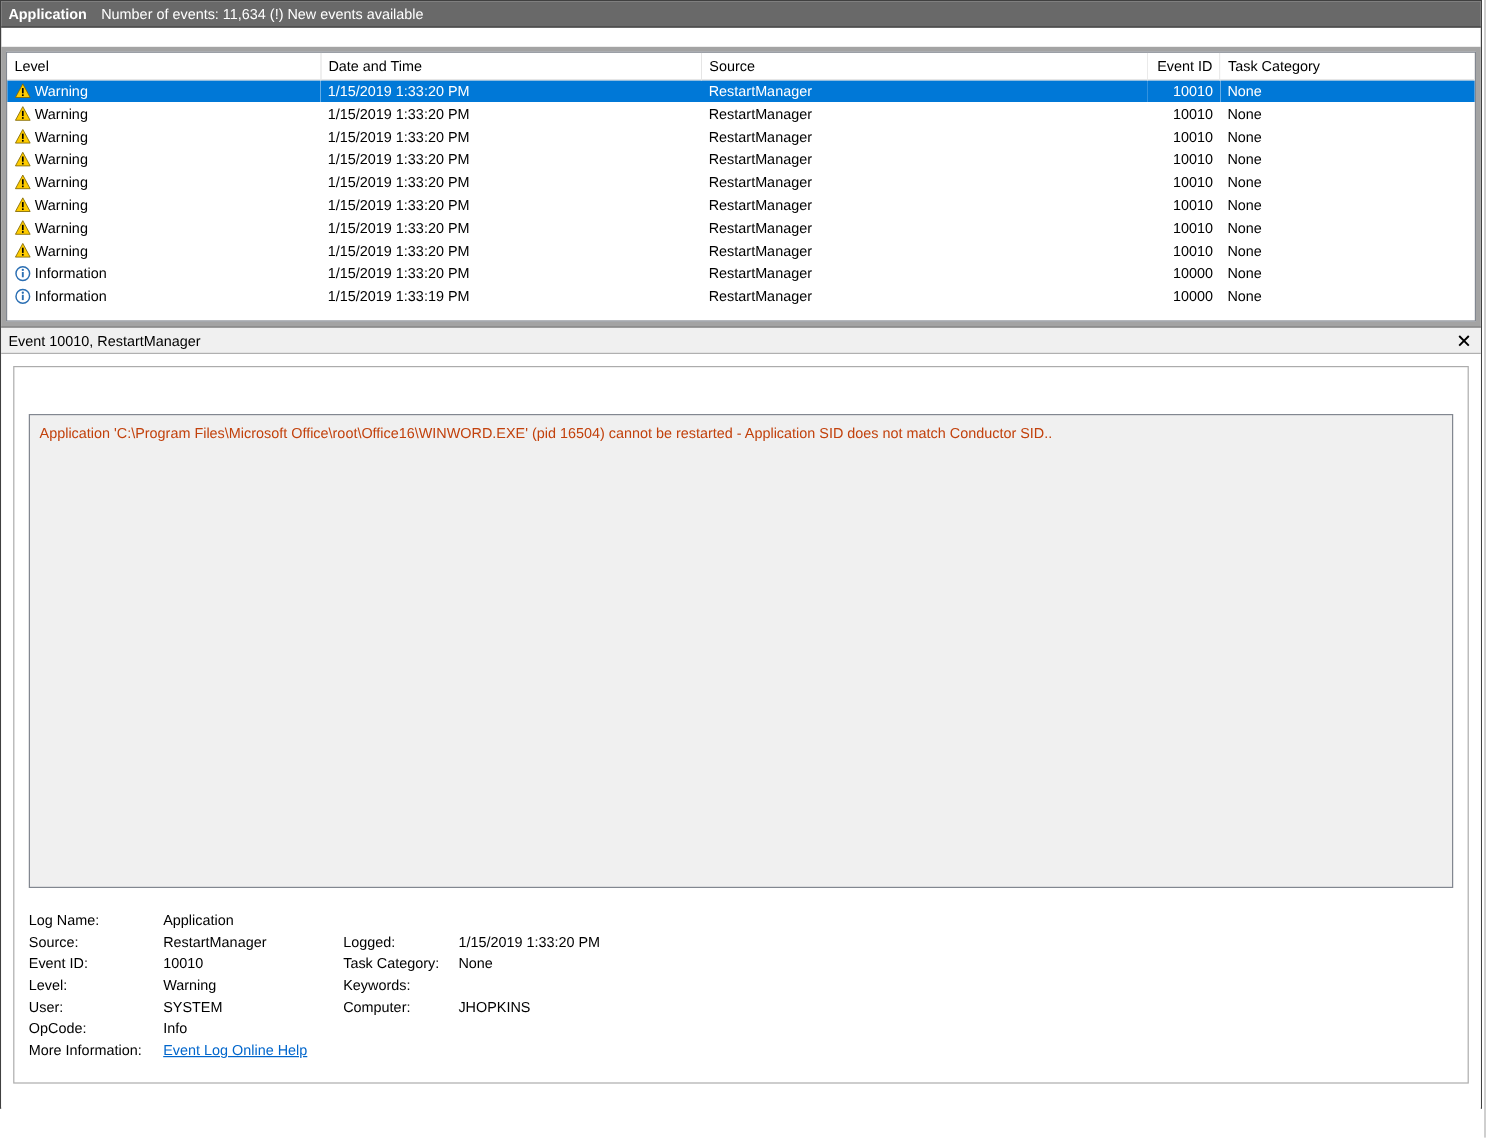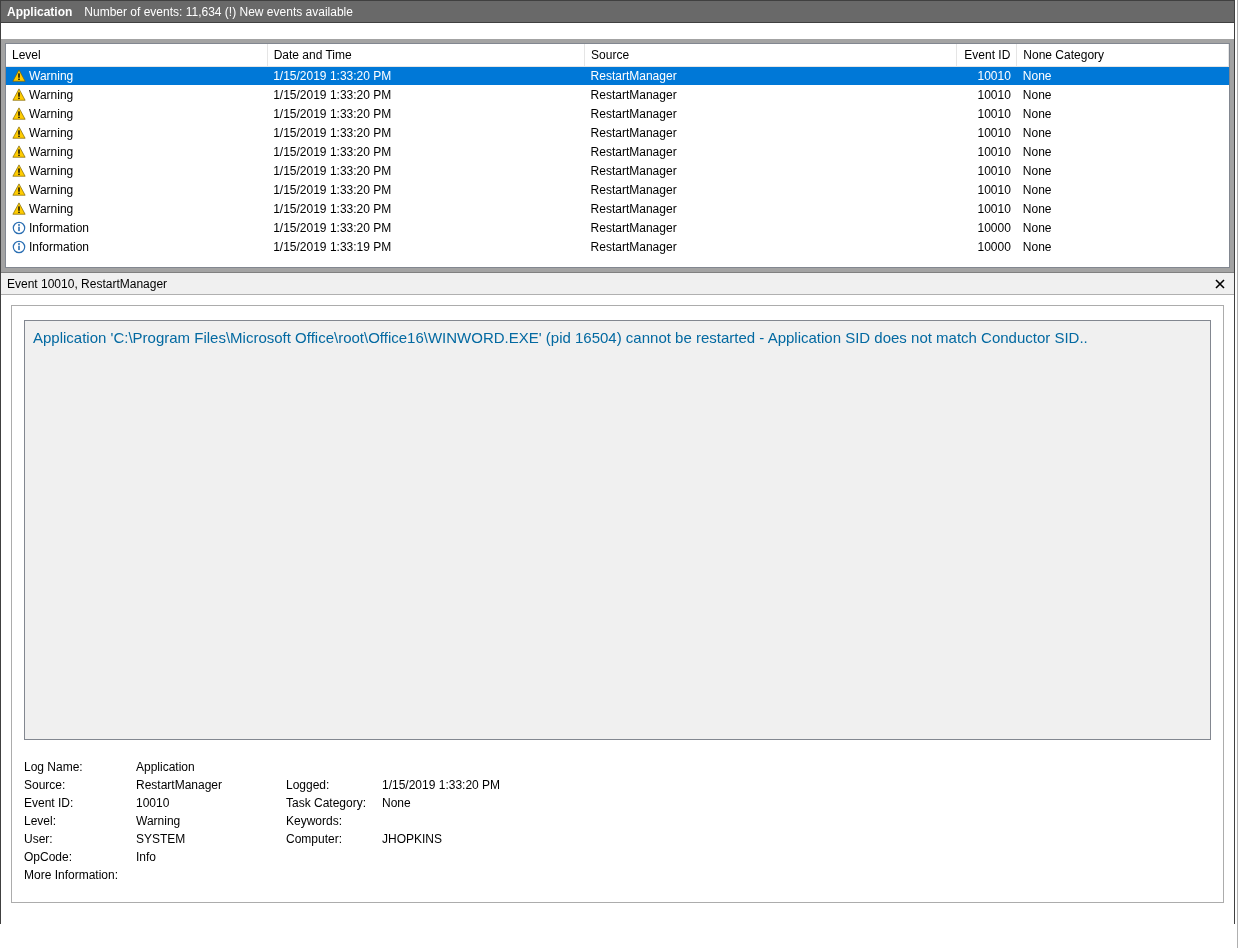--- a/index.html
+++ b/index.html
@@ -139,23 +139,24 @@
     background: #fff;
     padding: 14px 12px 20px 12px;
     display: flex;
     flex-direction: column;
   }
   .desc-box {
     flex: 1 1 auto;
     border: 1px solid #828790;
     background: #f0f0f0;
     padding: 8px 8px;
-    font-size: 15px;
-    color: #0369a1;
+    font-size: 12px;
+    color: #c2410c;
     overflow: auto;
+    margin-top: 25px;
   }
   .meta-grid {
     margin-top: 20px;
     display: grid;
     grid-template-columns: 112px 150px 96px 300px;
     row-gap: 4px;
     font-size: 12px;
   }
   .meta-grid .label { color:#000; }
   .meta-grid .value { color:#000; }
@@ -183,21 +184,21 @@
             <col class="col-source">
             <col class="col-eventid">
             <col class="col-task">
         </colgroup>
         <thead>
           <tr>
             <th>Level</th>
             <th>Date and Time</th>
             <th>Source</th>
             <th class="right">Event ID</th>
-            <th>None Category</th>
+            <th>Task Category</th>
           </tr>
         </thead>
         <tbody id="event-tbody">
             <tr class="selected">
               <td>
                 <div class="icon-cell">
                   <span class="lvl-icon">
                     <svg viewBox="0 0 16 16">
                       <path d="M8 1 L15 14 L1 14 Z" fill="#ffcc00" stroke="#806600" stroke-width="0.8"></path>
                       <rect x="7.2" y="5" width="1.6" height="5" fill="#000"></rect>
@@ -413,19 +414,22 @@
 
         <div class="label">User:</div>
         <div class="value">SYSTEM</div>
         <div class="label">Computer:</div>
         <div class="value">JHOPKINS</div>
 
         <div class="label">OpCode:</div>
         <div class="value" style="grid-column: span 3;">Info</div>
 
         <div class="label">More Information:</div>
+        <div class="value" style="grid-column: span 3;">
+          <span class="link">Event Log Online Help</span>
+        </div>
       </div>
     </div>
   </div>
 
 </div>
 
 <div class="right-strip"></div>
 
 </body></html>

